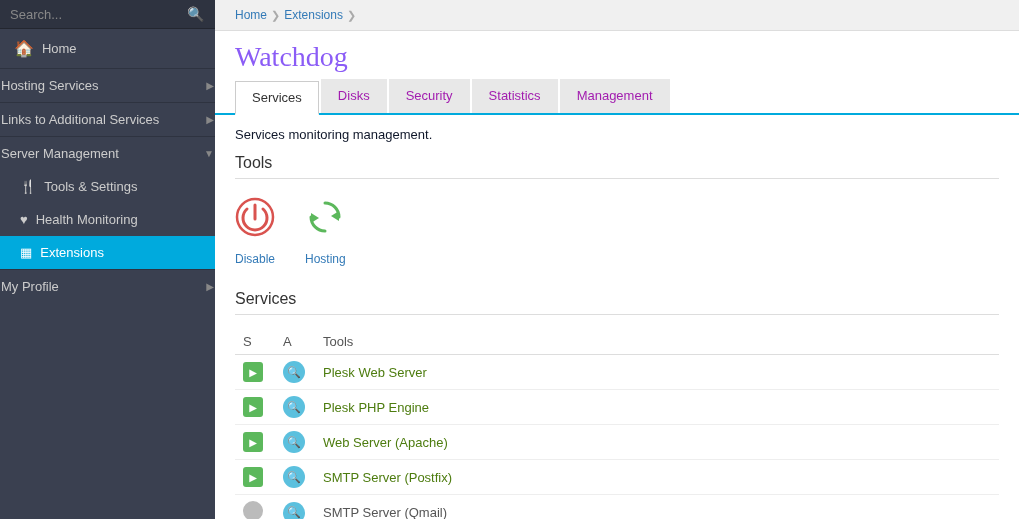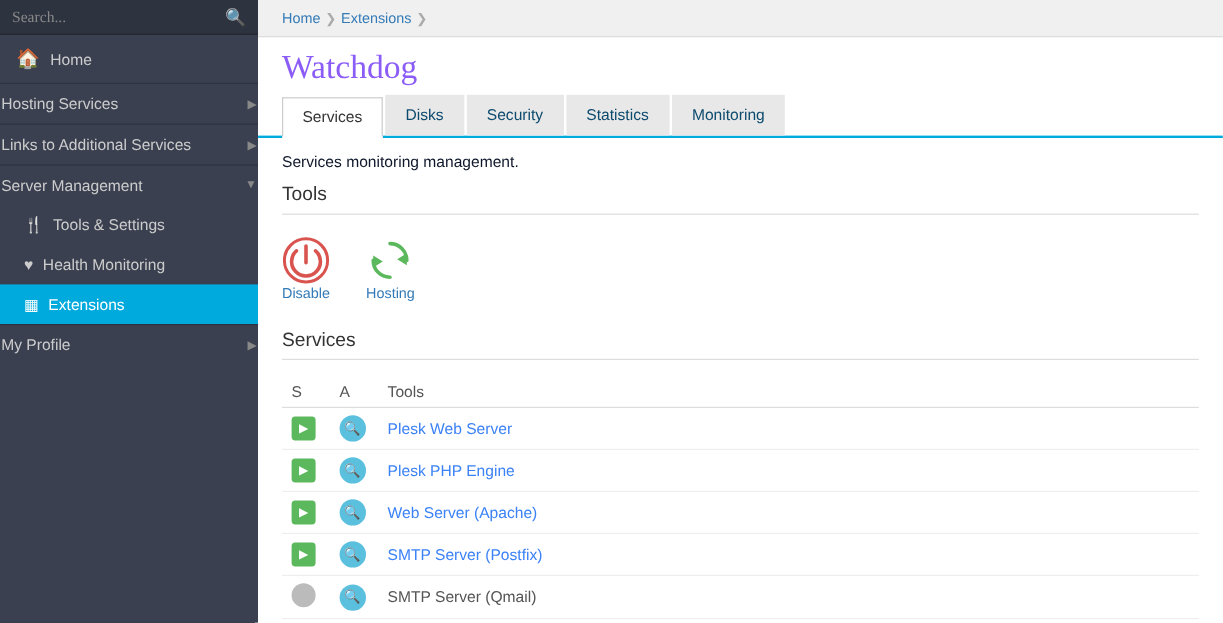--- a/index.html
+++ b/index.html
@@ -23,21 +23,20 @@
       border-bottom: 1px solid #23262f;
     }
 
     #search-box input {
       background: transparent;
       border: none;
       outline: none;
       color: #aaa;
       font-size: 13px;
       flex: 1;
-      font-family: Liberation Serif, serif;
     }
 
     #search-box input::placeholder { color: #888; }
 
     #search-box .search-icon { color: #888; font-size: 14px; }
 
     .sidebar-home {
       display: flex;
       align-items: center;
       padding: 10px 14px;
@@ -106,21 +105,21 @@
     #tabs {
       display: flex;
       border-bottom: 2px solid #00aadd;
       padding: 0 20px;
       gap: 0;
     }
     .tab {
       padding: 8px 16px;
       cursor: pointer;
       font-size: 13px;
-      color: #0c4a6e;
+      color: #a21caf;
       border: 1px solid transparent;
       border-bottom: none;
       background: #e8e8e8;
       margin-right: 2px;
     }
     .tab.active {
       background: #fff;
       border-color: #ccc #ccc transparent;
       color: #333;
       position: relative;
@@ -159,21 +158,21 @@
       gap: 30px;
       margin-bottom: 20px;
       padding: 4px 0;
     }
 
     .tool-item {
       display: flex;
       flex-direction: column;
       align-items: center;
       cursor: pointer;
-      gap: 0;
+      gap: 15px;
       color: #337ab7;
       font-size: 12px;
       text-decoration: none;
     }
 
     .services-table {
       width: 100%;
       border-collapse: collapse;
     }
     .services-table th {
@@ -214,21 +213,21 @@
       align-items: center;
       justify-content: center;
       width: 22px;
       height: 22px;
       background: #5bc0de;
       border-radius: 50%;
       color: white;
       font-size: 11px;
       cursor: pointer;
     }
-    .service-link { color: #3b82f6; cursor: pointer; text-decoration: none; font-size: 13px; }
+    .service-link { color: #4d7c0f; cursor: pointer; text-decoration: none; font-size: 13px; }
   </style>
 </head>
 <body>
 
 <div id="sidebar">
 
   <div id="search-box">
     <input type="text" placeholder="Search..." style="">
     <span class="search-icon">🔍</span>
   </div>
@@ -284,21 +283,21 @@
     <span class="breadcrumb-sep">❯</span>
   </div>
 
   <h1 id="page-title">Watchdog</h1>
 
   <div id="tabs">
     <div class="tab active">Services</div>
     <div class="tab">Disks</div>
     <div class="tab">Security</div>
     <div class="tab">Statistics</div>
-    <div class="tab">Monitoring</div>
+    <div class="tab">Management</div>
   </div>
 
   <div id="content">
 
     <p class="subtitle">Services monitoring management.</p>
 
     <h2 class="section-title">Tools</h2>
     <hr class="divider">
 
     <div id="tools-area">

